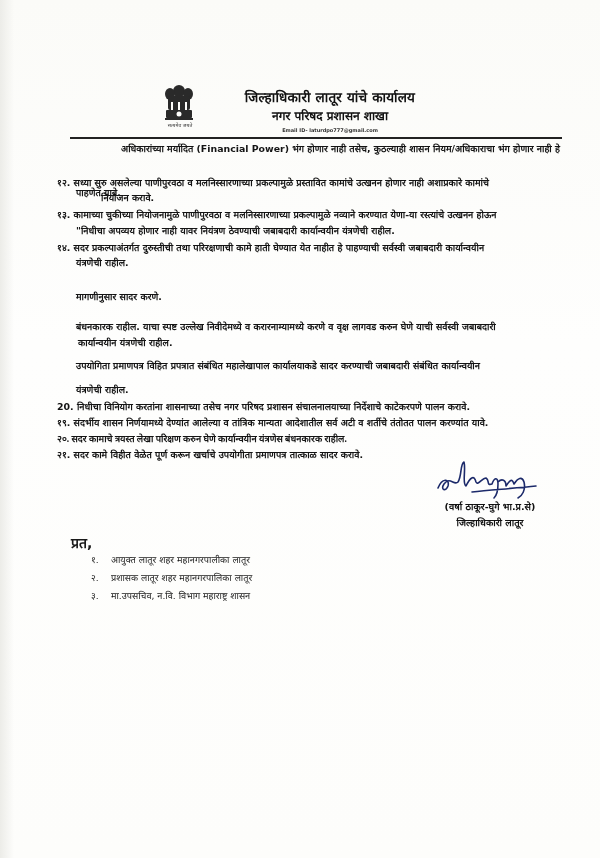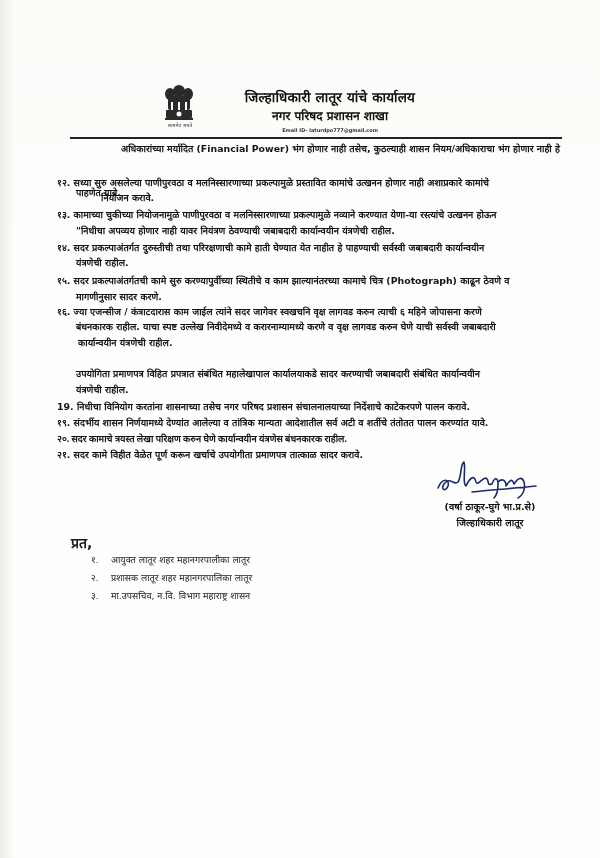--- a/index.html
+++ b/index.html
@@ -106,38 +106,30 @@
     <span>कामाच्या चुकीच्या नियोजनामुळे पाणीपुरवठा व मलनिस्सारणाच्या प्रकल्पामुळे नव्याने करण्यात येणा-या रस्त्यांचे उत्खनन होऊन</span>
   </div>
   <div class="line" style="left:76px; top:225px;">"निधीचा अपव्यय होणार नाही यावर नियंत्रण ठेवण्याची जबाबदारी कार्यान्वयीन यंत्रणेची राहील.</div>
 
   <div class="line" style="left:57px; top:242px;">
     <span class="num">१४.</span>
     <span>सदर प्रकल्पाअंतर्गत दुरुस्तीची तथा परिरक्षणाची कामे हाती घेण्यात येत नाहीत हे पाहण्याची सर्वस्वी जबाबदारी कार्यान्वयीन</span>
   </div>
   <div class="line" style="left:76px; top:257px;">यंत्रणेची राहील.</div>
 
-  <div class="line" style="left:57px; top:275px;">
-    <span class="num">१५.</span>
-    <span>सदर प्रकल्पाअंतर्गतची कामे सुरु करण्यापुर्वीच्या स्थितीचे व काम झाल्यानंतरच्या कामाचे चित्र (Photograph) काढून ठेवणे व</span>
-  </div>
   <div class="line" style="left:76px; top:291px;">मागणीनुसार सादर करणे.</div>
 
-  <div class="line" style="left:57px; top:306px;">
-    <span class="num">१६.</span>
-    <span>ज्या एजन्सीज / कंत्राटदारास काम जाईल त्यांने सदर जागेवर स्वखचनि वृक्ष लागवड करुन त्याची ६ महिने जोपासना करणे</span>
-  </div>
   <div class="line" style="left:76px; top:321px;">बंधनकारक राहील. याचा स्पष्ट उल्लेख निवीदेमध्ये व करारनाम्यामध्ये करणे व वृक्ष लागवड करुन घेणे याची सर्वस्वी जबाबदारी</div>
   <div class="line" style="left:78px; top:337px;">कार्यान्वयीन यंत्रणेची राहील.</div>
 
-  <div class="line" style="left:76px; top:368px;">उपयोगिता प्रमाणपत्र विहित प्रपत्रात संबंधित महालेखापाल कार्यालयाकडे सादर करण्याची जबाबदारी संबंधित कार्यान्वयीन</div>
+  <div class="line" style="left:76px; top:360px;">उपयोगिता प्रमाणपत्र विहित प्रपत्रात संबंधित महालेखापाल कार्यालयाकडे सादर करण्याची जबाबदारी संबंधित कार्यान्वयीन</div>
   <div class="line" style="left:76px; top:384px;">यंत्रणेची राहील.</div>
 
   <div class="line" style="left:57px; top:401px;">
-    <span class="num">19.</span>
+    <span class="num">20.</span>
     <span>निधीचा विनियोग करतांना शासनाच्या तसेच नगर परिषद प्रशासन संचालनालयाच्या निर्देशाचे काटेकरपणे पालन करावे.</span>
   </div>
   <div class="line" style="left:57px; top:417px;">
     <span class="num">१९.</span>
     <span>संदर्भीय शासन निर्णयामध्ये देण्यांत आलेल्या व तांत्रिक मान्यता आदेशातील सर्व अटी व शर्तीचे तंतोतत पालन करण्यांत यावे.</span>
   </div>
   <div class="line" style="left:57px; top:433px;font-family:Liberation Serif, serif;">
     <span class="num">२०.</span>
     <span>सदर कामाचे त्रयस्त लेखा परिक्षण करुन घेणे कार्यान्वयीन यंत्रणेस बंधनकारक राहील.</span>
   </div>

